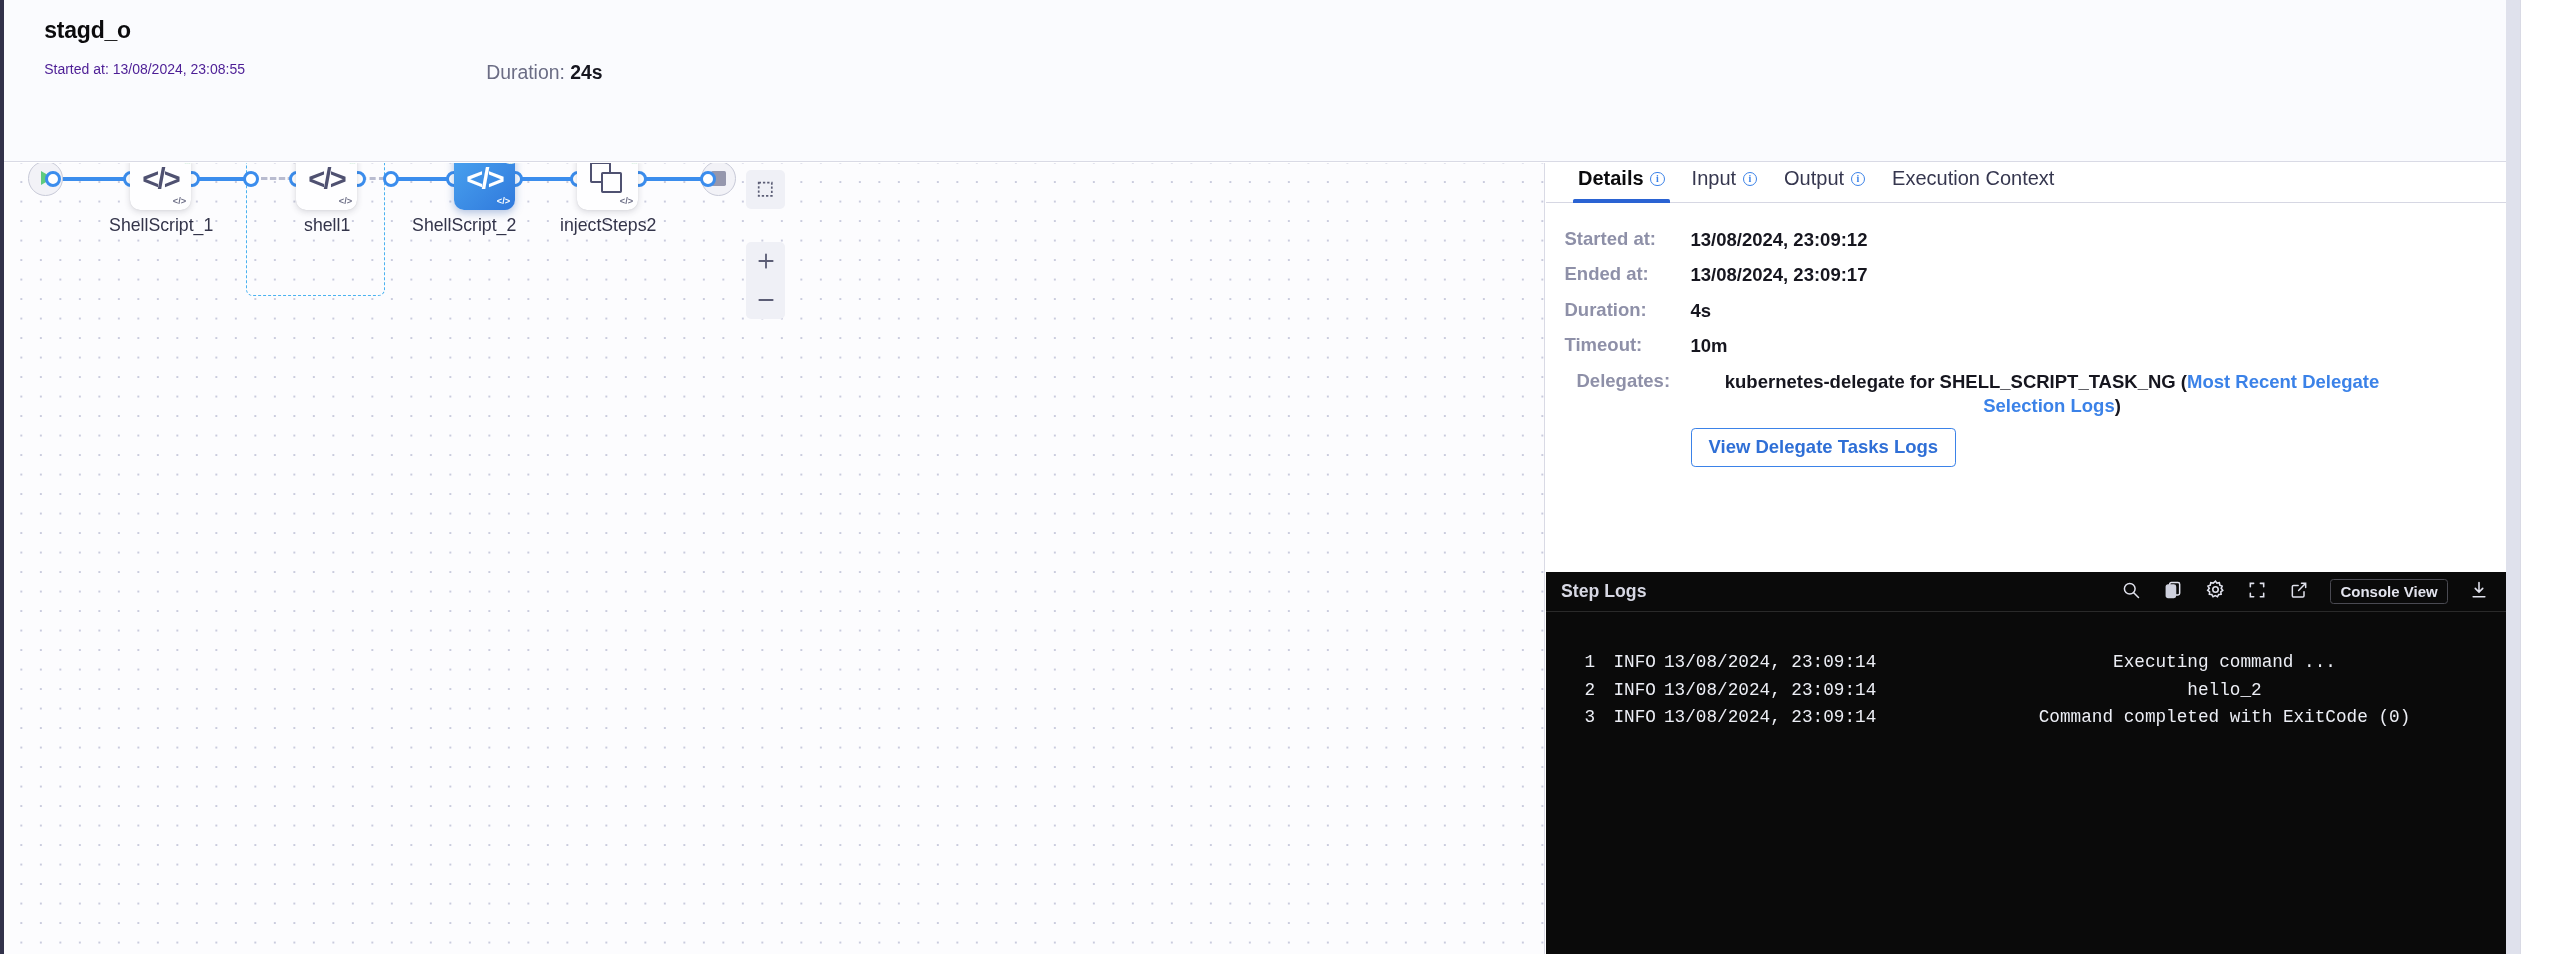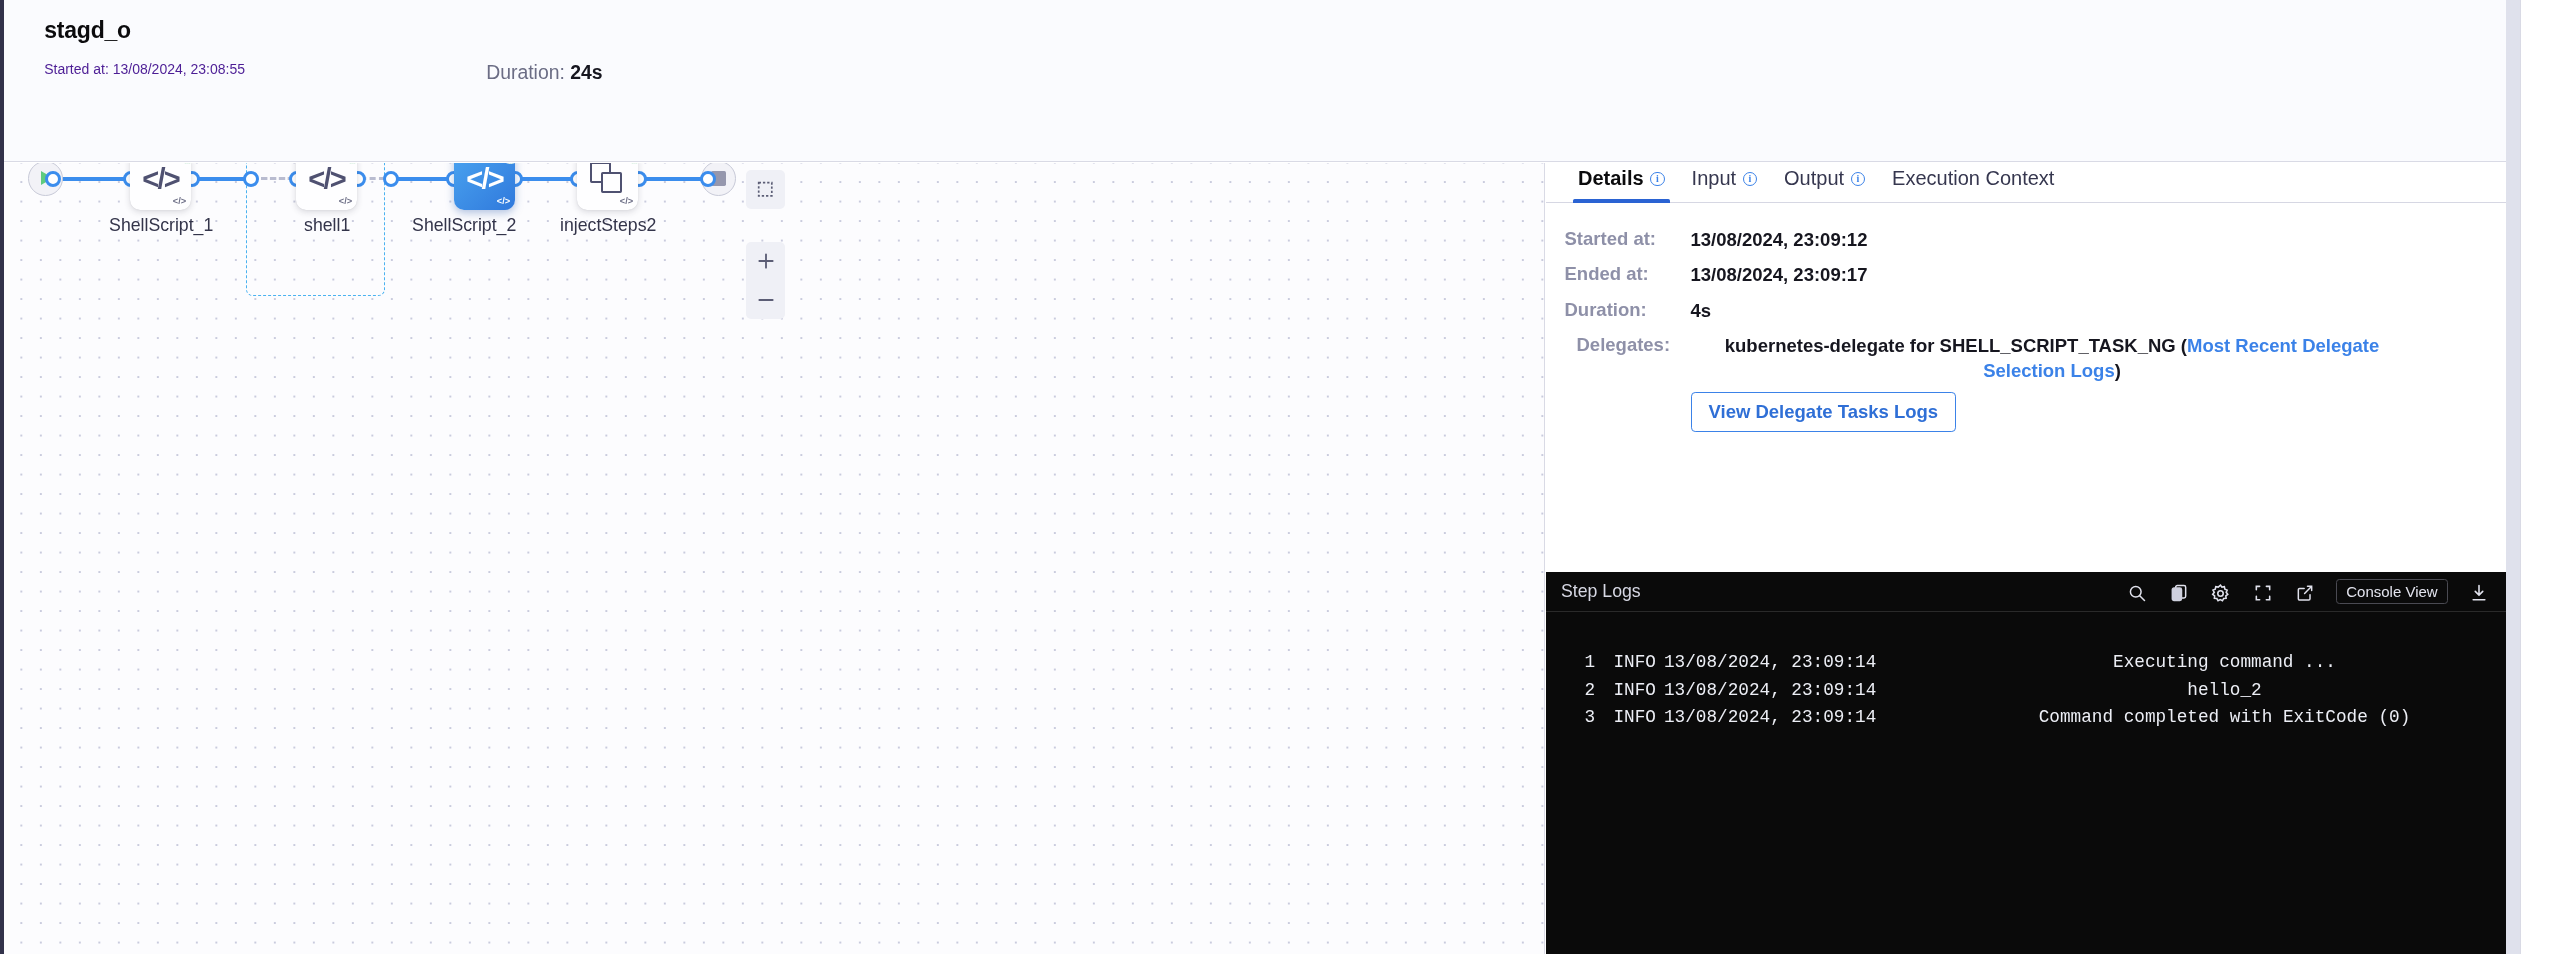--- a/index.html
+++ b/index.html
@@ -183,24 +183,24 @@
     color:#2f6fd6; font-size:18.5px; font-weight:bold;
   }
 
   
   .console {
     position:absolute; left:0; top:409px; width:961px; height:382px;
     background:#0a0a0a;
   }
   .console-bar {
     height:40px; display:flex; align-items:center;
-    padding:0 17px 0 15px; border-bottom:0.8px solid #2a2a2a;
+    padding:0 17px 0 15px; border-bottom:0.8px solid #2a2a2a;font-weight:bold;
   }
   .console-title { font-size:17.7px; color:#d7d8e4; }
-  .console-tools { margin-left:auto; display:flex; align-items:flex-end; gap:20px; }
+  .console-tools { margin-left:auto; display:flex; align-items:flex-start; gap:20px; }
   .ctool { display:flex; align-items:center; justify-content:center; width:22px;height:22px; }
   .console-view-btn {
     border:0.8px solid #4a4a52; border-radius:3.4px; padding:3.4px 9.3px;
     color:#e3e4ee; font-size:15px; white-space:nowrap;
   }
   .log-body { padding:42px 0 0 0; }
   .log-line {
     display:flex; font-family:"Liberation Mono", monospace;
     font-size:17.7px; color:#eceef5; line-height:1; margin-bottom:10px;
   }
@@ -342,20 +342,24 @@
         <div class="dlabel">Started at:</div>
         <div class="dval">13/08/2024, 23:09:12</div>
       </div>
       <div class="drow">
         <div class="dlabel">Ended at:</div>
         <div class="dval">13/08/2024, 23:09:17</div>
       </div>
       <div class="drow">
         <div class="dlabel">Duration:</div>
         <div class="dval">4s</div>
+      </div>
+      <div class="drow">
+        <div class="dlabel">Timeout:</div>
+        <div class="dval">10m</div>
       </div>
       <div class="drow" style="margin-bottom:0;margin-left:12px;">
         <div class="dlabel">Delegates:</div>
         <div class="dval" style="max-width:699px;"><span>kubernetes-delegate for SHELL_SCRIPT_TASK_NG (</span><a href="#">Most Recent Delegate Selection Logs</a><span>)</span></div>
       </div>
       <div class="btn-outline">View Delegate Tasks Logs</div>
     </div>
 
     <div class="console">
       <div class="console-bar">

